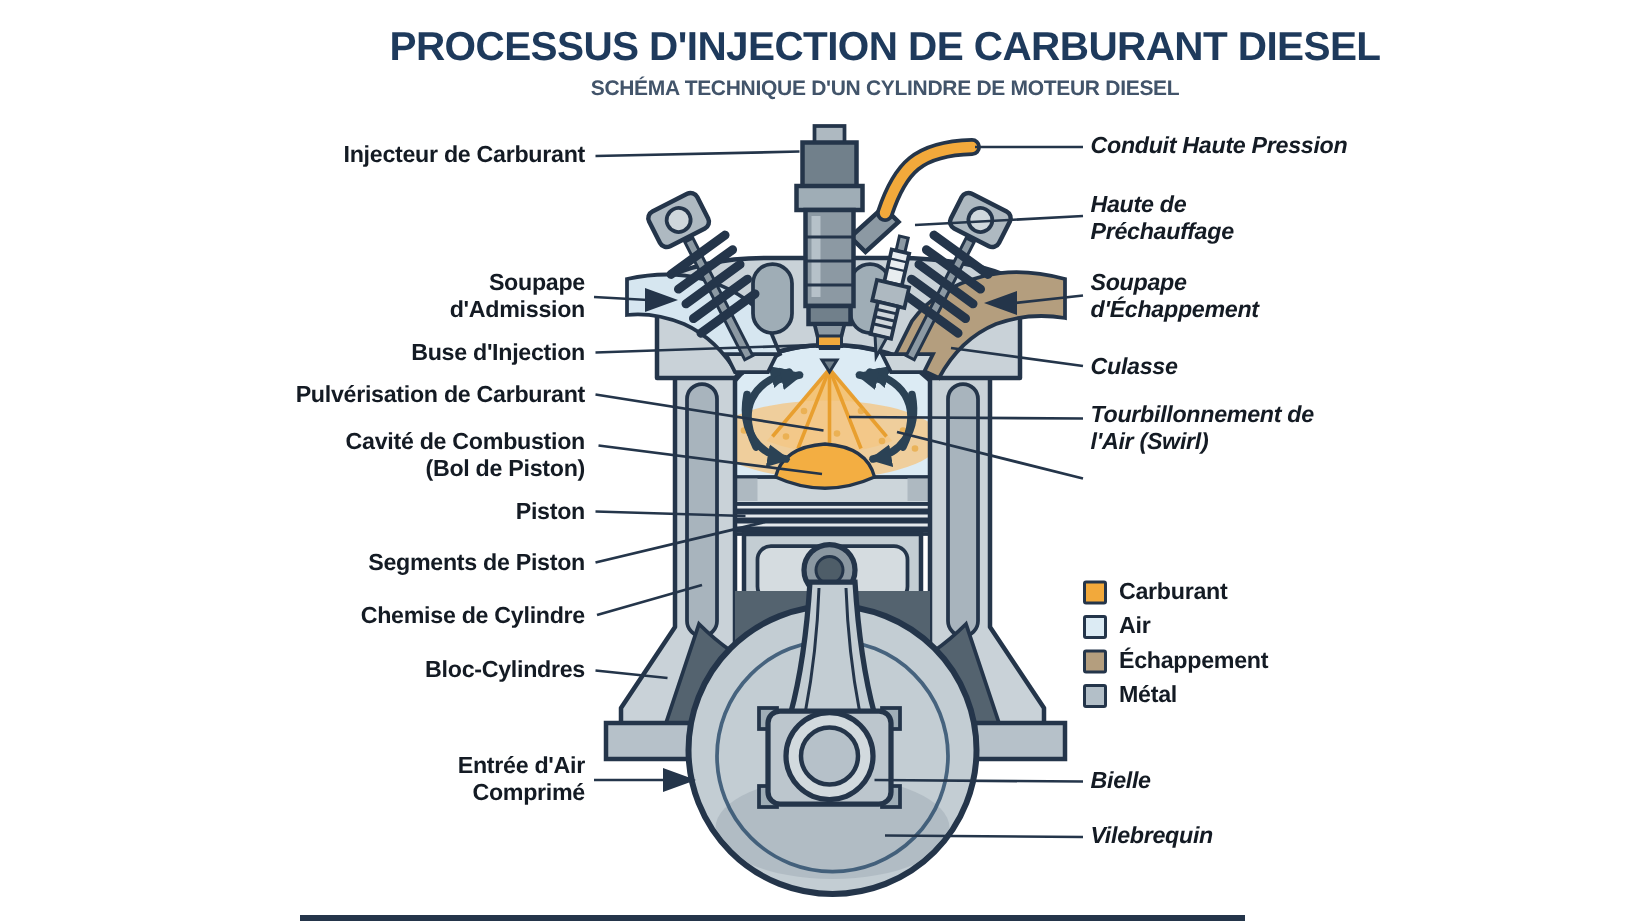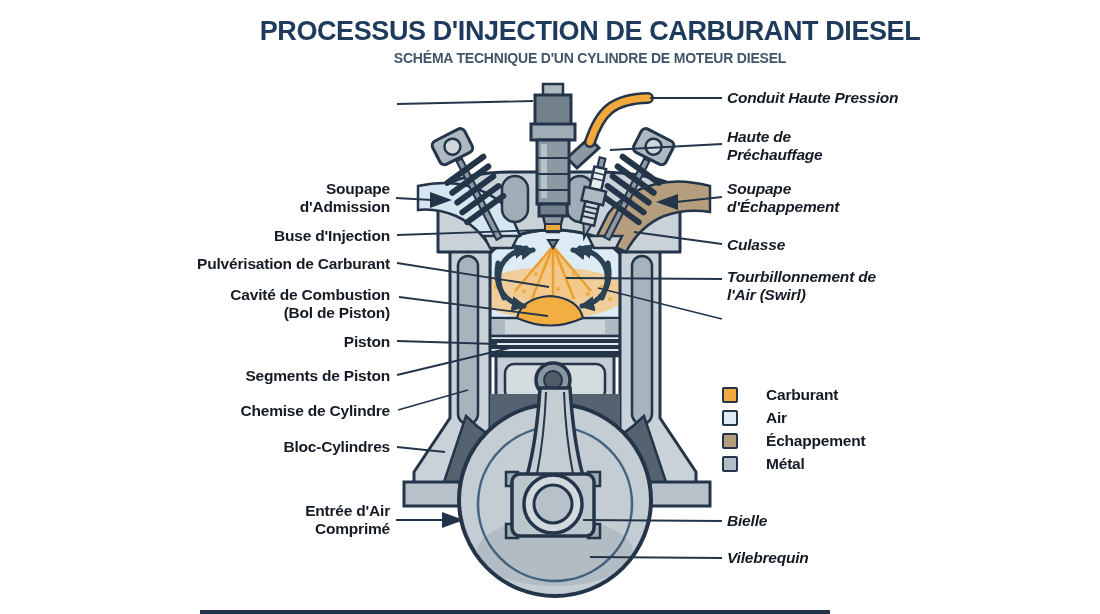--- a/index.html
+++ b/index.html
@@ -16,21 +16,21 @@
     margin:3px 0 0 0; font-size:14px; font-weight:bold; letter-spacing:-0.2px;
     color:#42546A;
   }
   .lbl {
     position:absolute; font-weight:bold; font-size:15.5px; line-height:1.15;
     letter-spacing:-0.2px; color:#141B24; white-space:pre-line;
   }
   .lbl.ls { right:710px; text-align:right; }
   .lbl.rs { left:727px; text-align:left;font-style:italic; }
   #legend { position:absolute; left:722px; top:386px; }
-  .leg-row { display:flex; align-items:center; margin-bottom:6px; height:17px;gap:20px; }
+  .leg-row { display:flex; align-items:center; margin-bottom:6px; height:17px; }
   .leg-sw {
     width:16px; height:16px; border:2.2px solid #24354A; border-radius:2px;
     box-sizing:border-box; margin-right:8px; flex:0 0 auto;
   }
   .leg-lb { font-weight:bold; font-size:15.5px; letter-spacing:-0.2px; color:#141B24; }
   svg { position:absolute; top:0; left:0; }
 </style>
 </head>
 <body>
 
@@ -234,20 +234,21 @@
     </g>
     <g fill="#24354A">
       <polygon points="430,192 452,200 430,208"></polygon>
       <polygon points="678,194 656,202 678,210"></polygon>
       <polygon points="442,512 464,520 442,528"></polygon>
     </g>
 
     <rect x="200" y="610" width="630" height="4.5" fill="#24354A"></rect>
   </svg>
 
+  <div class="lbl ls" style="top:95px">Injecteur de Carburant</div>
   <div class="lbl ls" style="top:180px">Soupape
 d'Admission</div>
   <div class="lbl ls" style="top:227px">Buse d'Injection</div>
   <div class="lbl ls" style="top:255px">Pulvérisation de Carburant</div>
   <div class="lbl ls" style="top:286px">Cavité de Combustion
 (Bol de Piston)</div>
   <div class="lbl ls" style="top:333px">Piston</div>
   <div class="lbl ls" style="top:367px">Segments de Piston</div>
   <div class="lbl ls" style="top:402px">Chemise de Cylindre</div>
   <div class="lbl ls" style="top:438px">Bloc-Cylindres</div>

